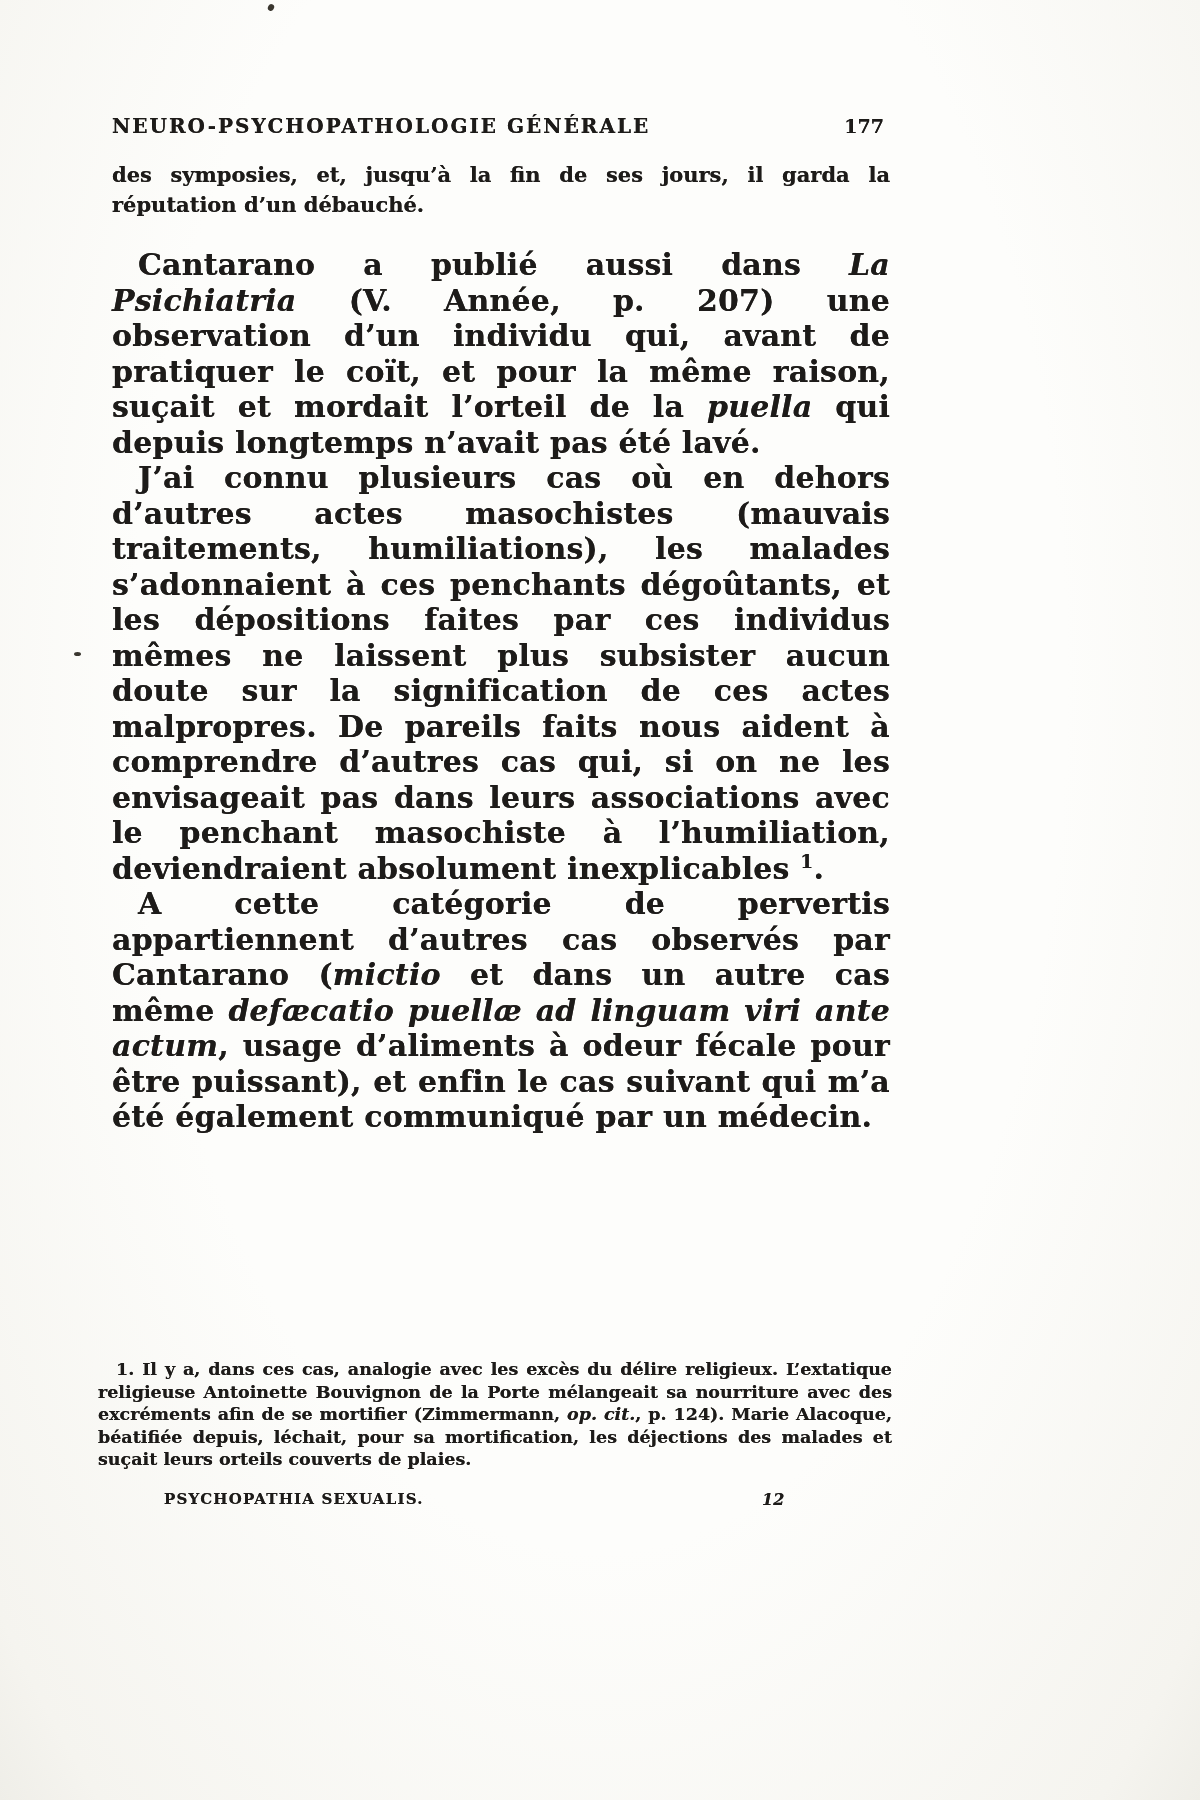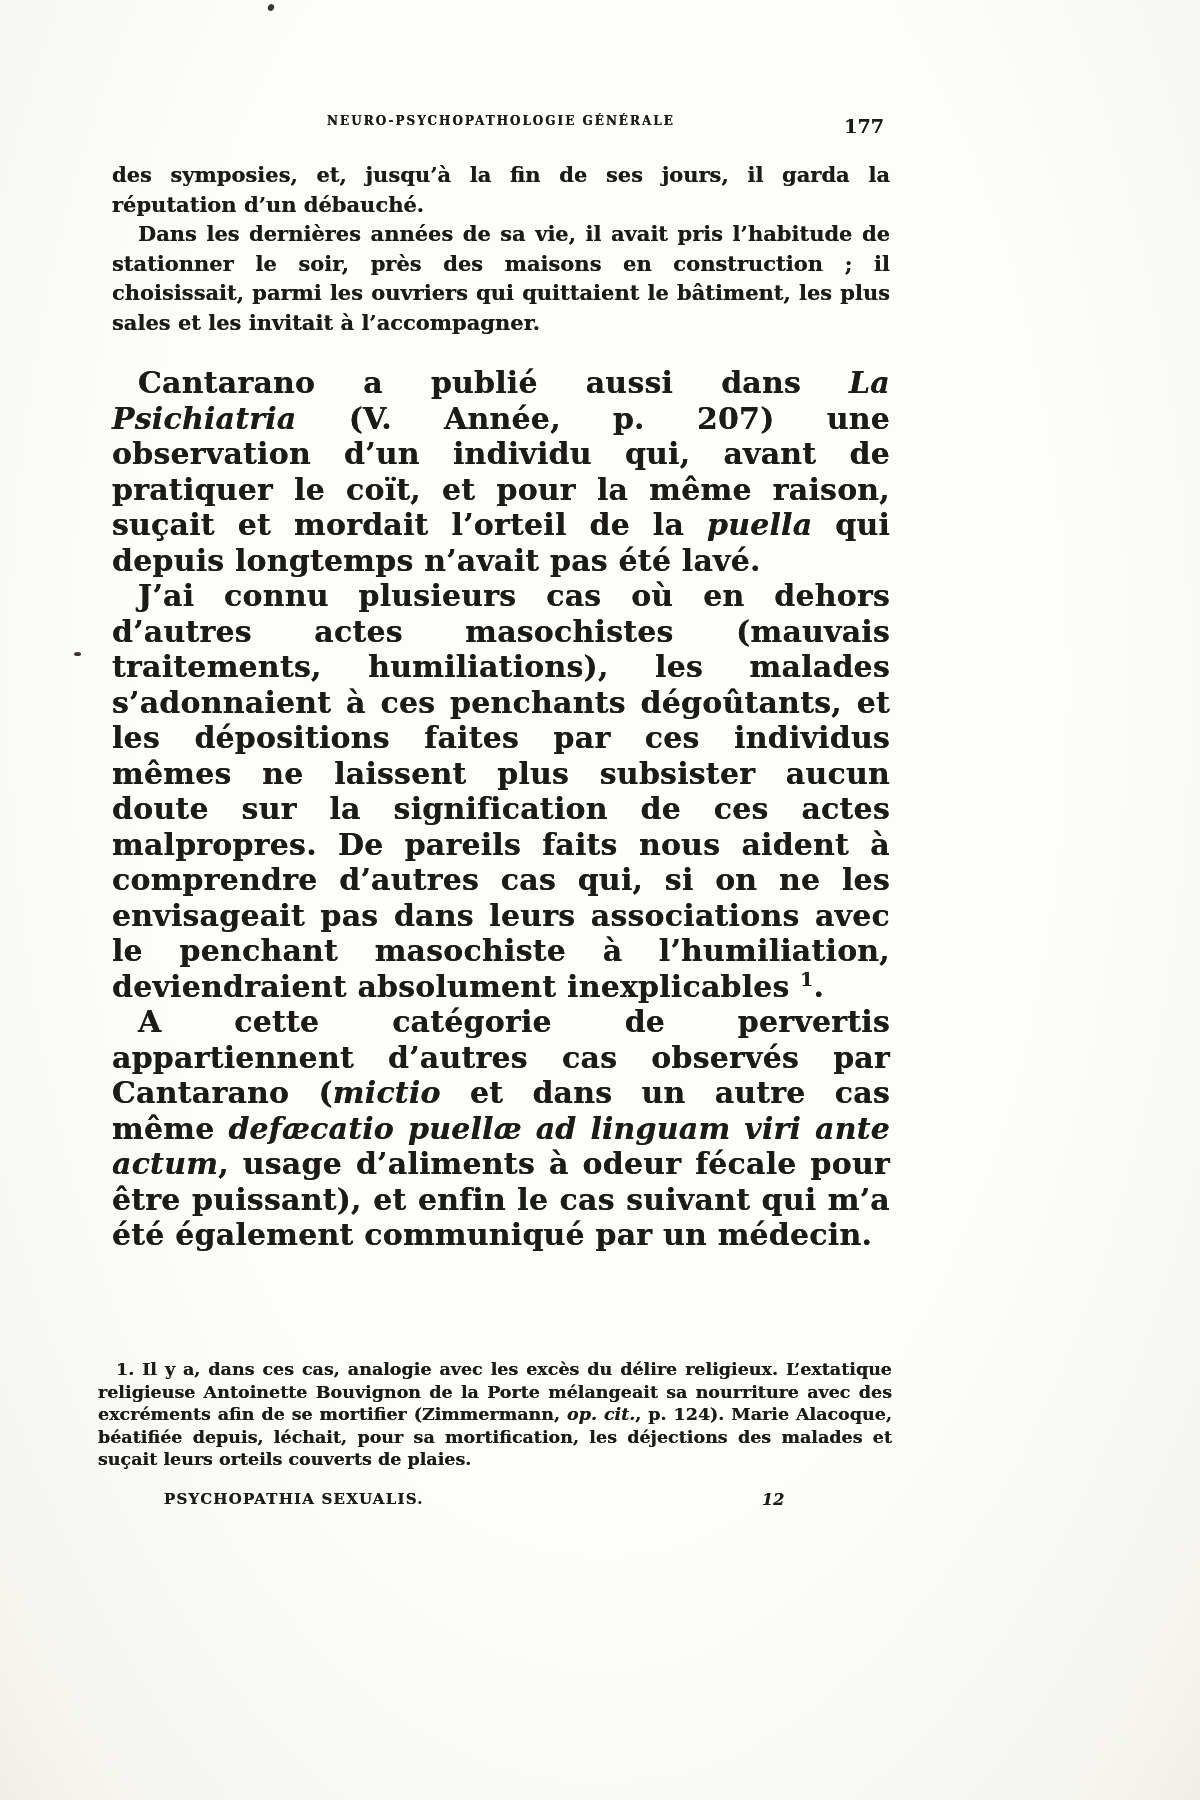--- a/index.html
+++ b/index.html
@@ -8,21 +8,21 @@
   .page {
     position:relative; width:1200px; height:1800px; overflow:hidden;
     background:radial-gradient(ellipse at 50% 38%, #fdfdfb 55%, #f5f4ef 92%, #efeee8 100%);
     color:#1d1b19;
   }
   .ink { font-weight:bold; text-shadow:0 0 0.5px rgba(25,22,20,0.85); }
 
   
   .running-head { position:absolute; top:114px; left:112px; width:778px; height:30px; }
   .head-title {
-    text-align:center; font-size:12px; font-weight:bold; letter-spacing:2px;
+    text-align:left; font-size:20px; font-weight:bold; letter-spacing:2px;
     text-shadow:0 0 0.6px rgba(25,22,20,0.9);
   }
   .page-num {
     position:absolute; right:6px; top:1px; font-size:19px; font-weight:bold;
     text-shadow:0 0 0.6px rgba(25,22,20,0.9);
     margin-left:23px;
   }
 
   
   .text-block { position:absolute; top:160px; left:112px; width:778px; text-align:justify; }
@@ -69,21 +69,20 @@
   <div class="speck speck-left"></div>
 
   <header class="running-head">
     <div class="head-title">NEURO-PSYCHOPATHOLOGIE GÉNÉRALE</div>
     <div class="page-num">177</div>
   </header>
 
   <main class="text-block">
     <section class="small-text">
         <p class="para ink"><span>des symposies, et, jusqu’à la fin de ses jours, il garda la réputation d’un débauché.</span></p>
-        <p class="para ink indent"><span>Dans les dernières années de sa vie, il avait pris l’habitude de stationner le soir, près des maisons en construction ; il choisissait, parmi les ouvriers qui quittaient le bâtiment, les plus sales et les invitait à l’accompagner.</span></p>
       </section>
     <section class="main-text">
         <p class="para ink indent"><span>Cantarano a publié aussi dans </span><span class="italic">La Psichiatria</span><span> (V. Année, p. 207) une observation d’un individu qui, avant de pratiquer le coït, et pour la même raison, suçait et mordait l’orteil de la </span><span class="italic">puella</span><span> qui depuis longtemps n’avait pas été lavé.</span></p>
         <p class="para ink indent"><span>J’ai connu plusieurs cas où en dehors d’autres actes masochistes (mauvais traitements, humiliations), les malades s’adonnaient à ces penchants dégoûtants, et les dépositions faites par ces individus mêmes ne laissent plus subsister aucun doute sur la signification de ces actes malpropres. De pareils faits nous aident à comprendre d’autres cas qui, si on ne les envisageait pas dans leurs associations avec le penchant masochiste à l’humiliation, deviendraient absolument inexplicables </span><span class="sup">1</span><span>.</span></p>
         <p class="para ink indent"><span>A cette catégorie de pervertis appartiennent d’autres cas observés par Cantarano (</span><span class="italic">mictio</span><span> et dans un autre cas même </span><span class="italic">defæcatio puellæ ad linguam viri ante actum</span><span>, usage d’aliments à odeur fécale pour être puissant), et enfin le cas suivant qui m’a été également communiqué par un médecin.</span></p>
       </section>
   </main>
 
   <aside class="footnote">
       <p class="para ink indent"><span>1. Il y a, dans ces cas, analogie avec les excès du délire religieux. L’extatique religieuse Antoinette Bouvignon de la Porte mélangeait sa nourriture avec des excréments afin de se mortifier (Zimmermann, </span><span class="italic">op. cit.</span><span>, p. 124). Marie Alacoque, béatifiée depuis, léchait, pour sa mortification, les déjections des malades et suçait leurs orteils couverts de plaies.</span></p>

